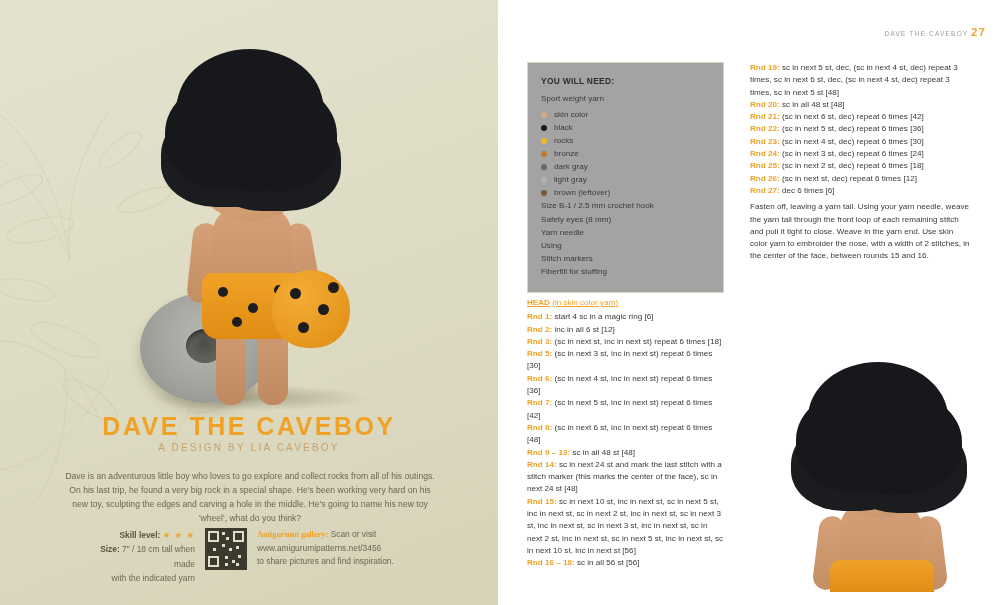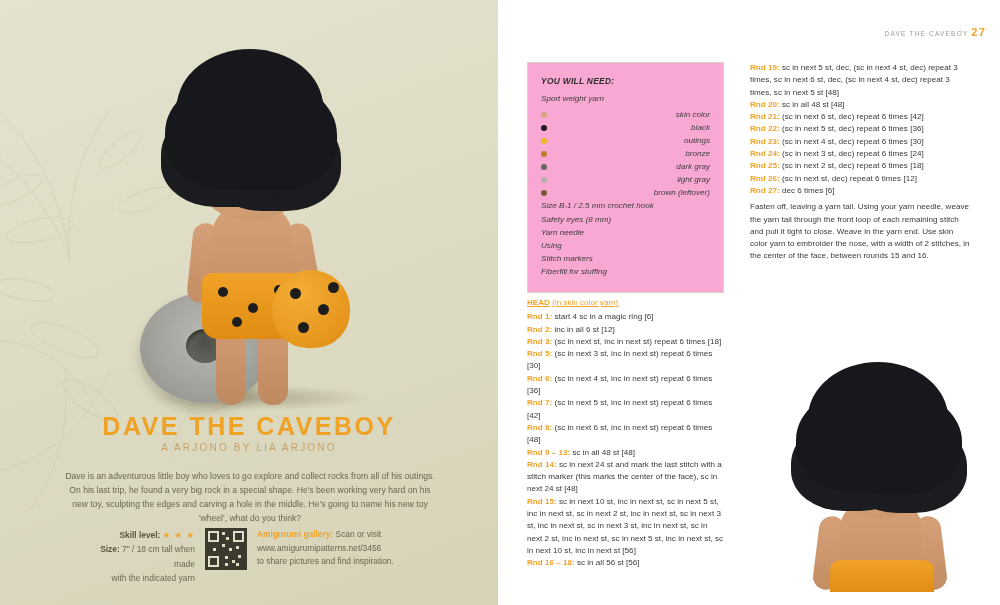--- a/index.html
+++ b/index.html
@@ -107,44 +107,43 @@
   .info-row{
     position:absolute; left:100px; top:528px; width:300px;
     display:flex; align-items:flex-start; gap:10px;
   }
   .info-left{ text-align:right; width:126px; color:#6b6650; font-size:8.4px; line-height:1.7;}
   .info-left b{ color:#5b5642; }
   .stars{ color:#f0a227; letter-spacing:1px;}
   .qr{ width:42px;height:42px; background:#3c3a2e; position:relative; flex:0 0 42px;}
   .qr i{ position:absolute; background:#e0dec6; display:block;}
   .info-right{ width:190px; color:#6b6650; font-size:8.4px; line-height:1.62;}
-  .info-right b{ color:#f0a227; }
+  .info-right b{ color:#f0a227;font-family:Liberation Serif, serif; }
 
   
   .right-page{
     position:absolute; left:498px; top:0; width:502px; height:605px;
     background:#ffffff;
   }
   .page-header{
     position:absolute; right:14px; top:26px;
     font-size:6.5px; letter-spacing:1.2px; color:#9b9b93;
   }
   .page-header b{ color:#f0a227; font-size:11px;}
 
   .col{ position:absolute; font-size:8.1px; line-height:1.5; color:#3b3b3b;}
   .col-a{ left:29px; top:62px; width:197px; }
   .col-b{ left:252px; top:62px; width:222px; }
 
   .needs-box{
-    border:1px solid #d8d5c4; padding:12px 13px 14px 13px; background:#f9a8d4;
-    font-style:italic;
+    border:1px solid #d8d5c4; padding:12px 13px 14px 13px; background:#a3a3a3;
   }
   .needs-title{ font-weight:bold; color:#2d2d2d; font-size:8.4px; letter-spacing:.3px; margin-bottom:4px;}
   .needs-box ul{ list-style:none; margin:3px 0 0 0; padding:0;}
-  .needs-box li{ position:relative; padding-left:13px; line-height:1.62;text-align:right;}
+  .needs-box li{ position:relative; padding-left:13px; line-height:1.62;}
   .dot{ position:absolute; left:0; top:4px; width:6px;height:6px;border-radius:50%;}
   .plain{ line-height:1.62;}
 
   .sect-title{ margin:4px 0 2px 0; font-weight:bold; color:#1f1f1f;}
   .sect-title span{ color:#f0a227; font-weight:bold;text-decoration:underline;}
   .rnd{ margin:0; line-height:1.52;}
   .rnd b{ color:#f0a227;}
   .note{ margin:4px 0 0 0; line-height:1.52;}
 
   .photo{
@@ -238,21 +237,21 @@
         </span>
       <span class="eye r">
           <i class="eye-hl"></i>
         </span>
       <span class="nose"></span>
     </div>
     <div class="hair"></div>
   </div>
 
   <div class="title">DAVE THE CAVEBOY</div>
-  <div class="subtitle">A ARJONO BY LIA ARJONO</div>
+  <div class="subtitle">A DESIGN BY LIA CAVEBOY</div>
   <div class="blurb">Dave is an adventurous little boy who loves to go explore and collect rocks from all of his outings. On his last trip, he found a very big rock in a special shape. He's been working very hard on his new toy, sculpting the edges and carving a hole in the middle. He's going to name his new toy 'wheel', what do you think?</div>
 
   <div class="info-row">
     <div class="info-left">
       <div><b>Skill level:</b>
            <span class="stars">★ ★ ★</span></div>
       <div><b>Size:</b>
            <span>7" / 18 cm tall when made</span></div>
       <div>with the indicated yarn</div>
     </div>
@@ -294,21 +293,21 @@
   </div>
 
   <div class="col col-a">
 
     <div class="needs-box">
       <div class="needs-title">YOU WILL NEED:</div>
       <div class="plain">Sport weight yarn</div>
       <ul>
         <li><span class="dot" style="background:#d8a77c"></span><span>skin color</span></li>
         <li><span class="dot" style="background:#1b1b1b"></span><span>black</span></li>
-        <li><span class="dot" style="background:#f0b71f"></span><span>outings</span></li>
+        <li><span class="dot" style="background:#f0b71f"></span><span>rocks</span></li>
         <li><span class="dot" style="background:#c07a2a"></span><span>bronze</span></li>
         <li><span class="dot" style="background:#666663"></span><span>dark gray</span></li>
         <li><span class="dot" style="background:#b3b3ae"></span><span>light gray</span></li>
         <li><span class="dot" style="background:#7a5a3a"></span><span>brown (leftover)</span></li>
       </ul>
       <div class="plain">Size B-1 / 2.5 mm crochet hook</div>
       <div class="plain">Safety eyes (8 mm)</div>
       <div class="plain">Yarn needle</div>
       <div class="plain">Using</div>
       <div class="plain">Stitch markers</div>

